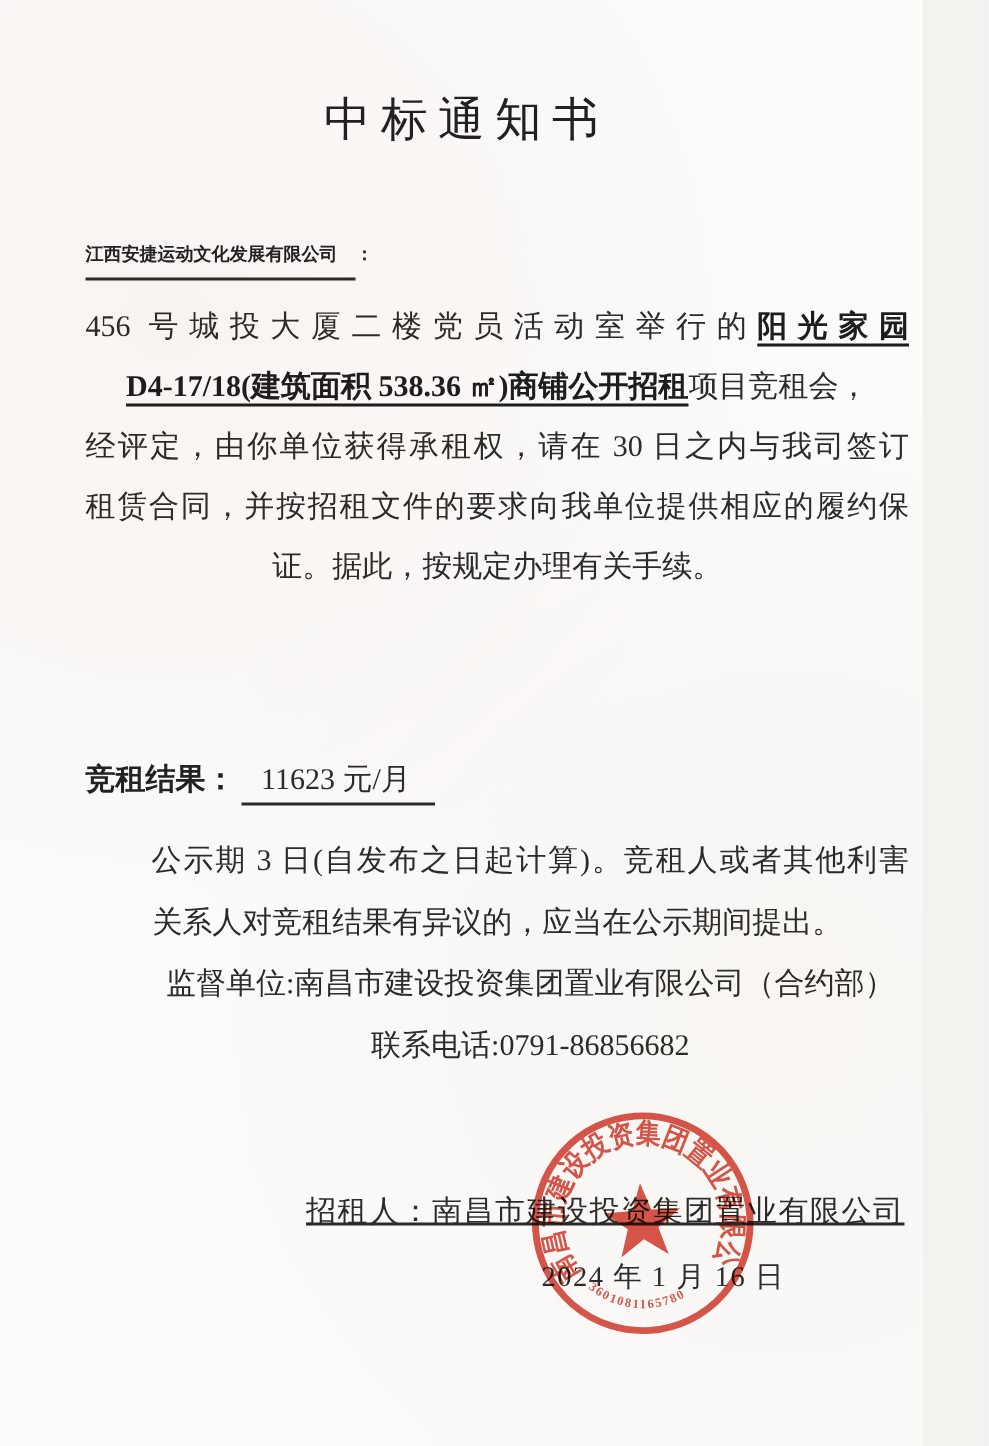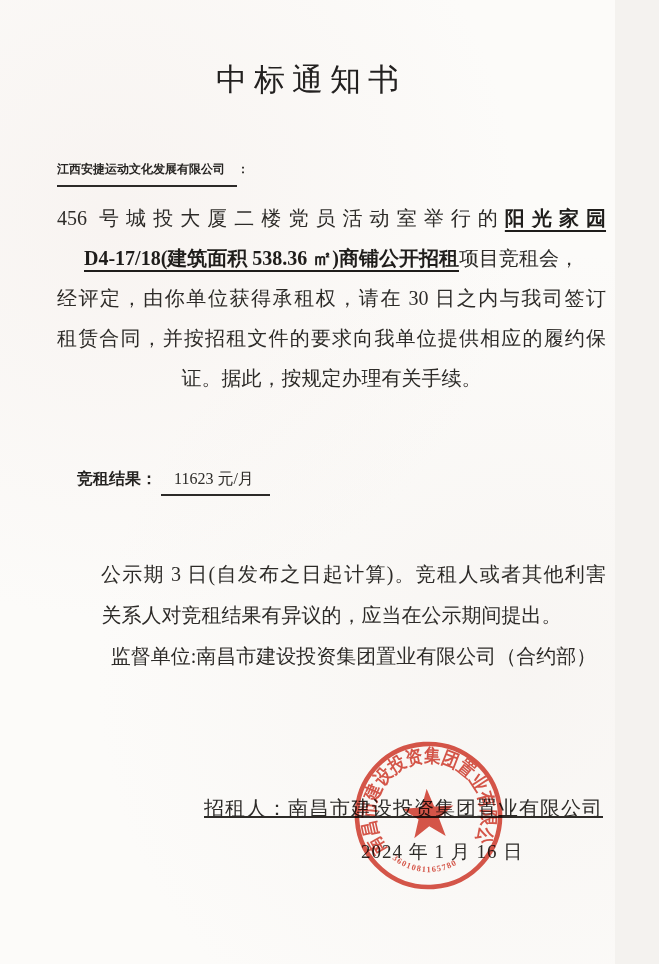--- a/index.html
+++ b/index.html
@@ -42,22 +42,22 @@
   .line{min-height:40px;text-align:center;}
   .just{text-align:justify;text-align-last:justify;}
   .indent{text-indent:44px;}
   .em{
     font-weight:bold;color:#1f1d1b;
     text-decoration:underline;
     text-underline-offset:5px;
     text-decoration-thickness:1.6px;
   }
   .result{
-    position:absolute;top:462px;left:57px;
-    font-size:16px;line-height:34px;margin-left:20px;
+    position:absolute;top:503px;left:57px;
+    font-size:20px;line-height:34px;
   }
   .result .label{font-weight:bold;color:#242220;}
   .result .value{
     display:inline-block;
     border-bottom:2px solid #2c2a28;
     padding:0 16px 2px 13px;
     margin-left:4px;
     line-height:26px;
   }
   .sig-line{
@@ -97,20 +97,21 @@
   </div>
 
   <div class="result">
     <span class="label">竞租结果：</span><span class="value">11623 元/月</span>
   </div>
 
   <div class="para notice">
     <div class="line just indent">公示期 3 日(自发布之日起计算)。竞租人或者其他利害</div>
     <div class="line">关系人对竞租结果有异议的，应当在公示期间提出。</div>
     <div class="line indent">监督单位:南昌市建设投资集团置业有限公司（合约部）</div>
+    <div class="line indent">联系电话:0791-86856682</div>
   </div>
 
   <div class="sig-line">
     <span>招租人：</span><span>南昌市建设投资集团置业有限公司</span>
   </div>
   <div class="sig-date">2024 年 1 月 16 日</div>
 
   <svg class="seal" viewBox="0 0 160 160" aria-hidden="true">
     <defs>
       <path id="sealTopArc" d="M 35.8 111 A 54 54 0 1 1 124.2 111" fill="none"></path>

